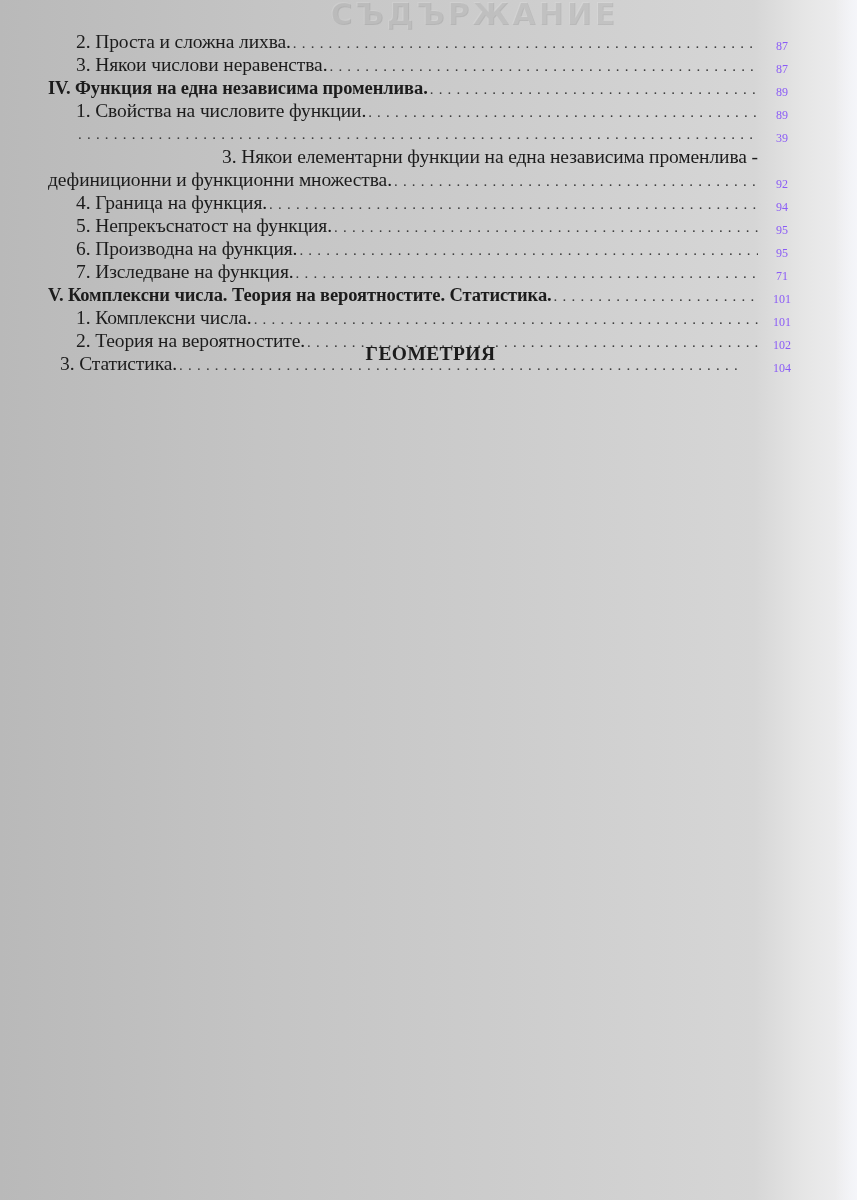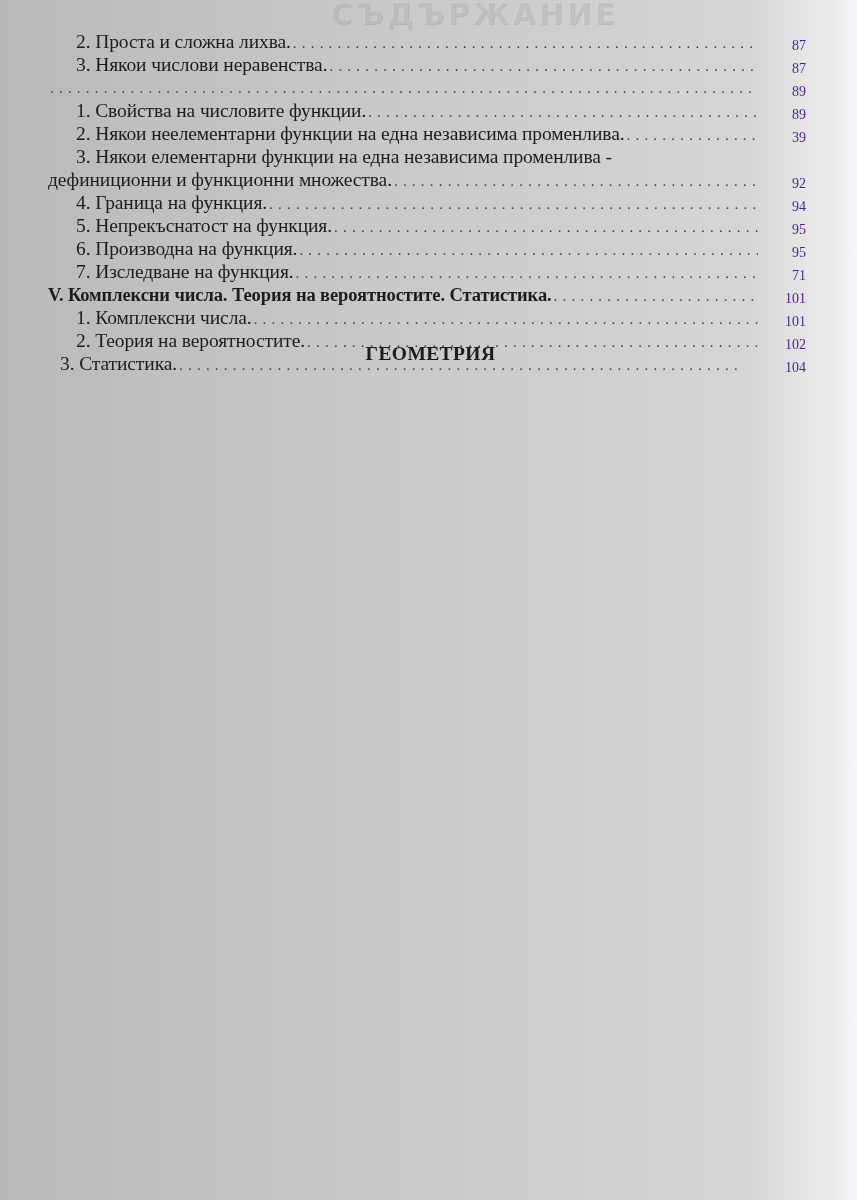--- a/index.html
+++ b/index.html
@@ -38,41 +38,42 @@
       font-size: 19.5px;
       line-height: 24px;
       white-space: nowrap;
     }
     .toc-line .entry {
       position: absolute;
       top: 0;
       display: flex;
       align-items: baseline;
       overflow: hidden;
+      justify-content: flex-end;
     }
     .toc-line .text {
       flex: 0 0 auto;
       letter-spacing: -0.1px;
     }
     .toc-line .dots {
       flex: 1 1 auto;
       overflow: hidden;
       letter-spacing: 5.2px;
       color: #3a3a3a;
       font-size: 15px;
       padding-left: 2px;
     }
     .toc-line .page-num {
       position: absolute;
       top: 4px;
       width: 48px;
-      text-align: right;
+      text-align: center;
       left: 758px;
-      font-size: 14px;
-      color: #4c1d95;
+      font-size: 12px;
+      color: #8b5cf6;
     }
     .bold {
       font-weight: bold;
       font-size: 18.5px;
     }
     .section-title {
       position: absolute;
       top: 342px;
       left: 0;
       width: 857px;
@@ -117,34 +118,34 @@
   </div>
   <div class="toc-line" style="top:53px">
     <div class="entry" style="left:76px;width:682px">
         <span class="text">3. Някои числови неравенства.</span>
         <span class="dots">........................................................................................................</span>
       </div>
     <span class="page-num">87</span>
   </div>
   <div class="toc-line" style="top:76px">
     <div class="entry" style="left:48px;width:710px">
+        <span class="text bold">IV. Функция на една независима променлива.</span>
         <span class="dots">........................................................................................................</span>
       </div>
     <span class="page-num">89</span>
   </div>
   <div class="toc-line" style="top:99px">
     <div class="entry" style="left:76px;width:682px">
         <span class="text">1. Свойства на числовите функции.</span>
         <span class="dots">........................................................................................................</span>
       </div>
     <span class="page-num">89</span>
   </div>
   <div class="toc-line" style="top:122px">
     <div class="entry" style="left:76px;width:682px">
-        <span class="text">2. Някои неелементарни функции на една независима променлива.</span>
         <span class="dots">........................................................................................................</span>
       </div>
     <span class="page-num">39</span>
   </div>
   <div class="toc-line" style="top:145px">
     <div class="entry" style="left:76px;width:682px">
         <span class="text">3. Някои елементарни функции на една независима променлива -</span>
       </div>
   </div>
   <div class="toc-line" style="top:168px">

